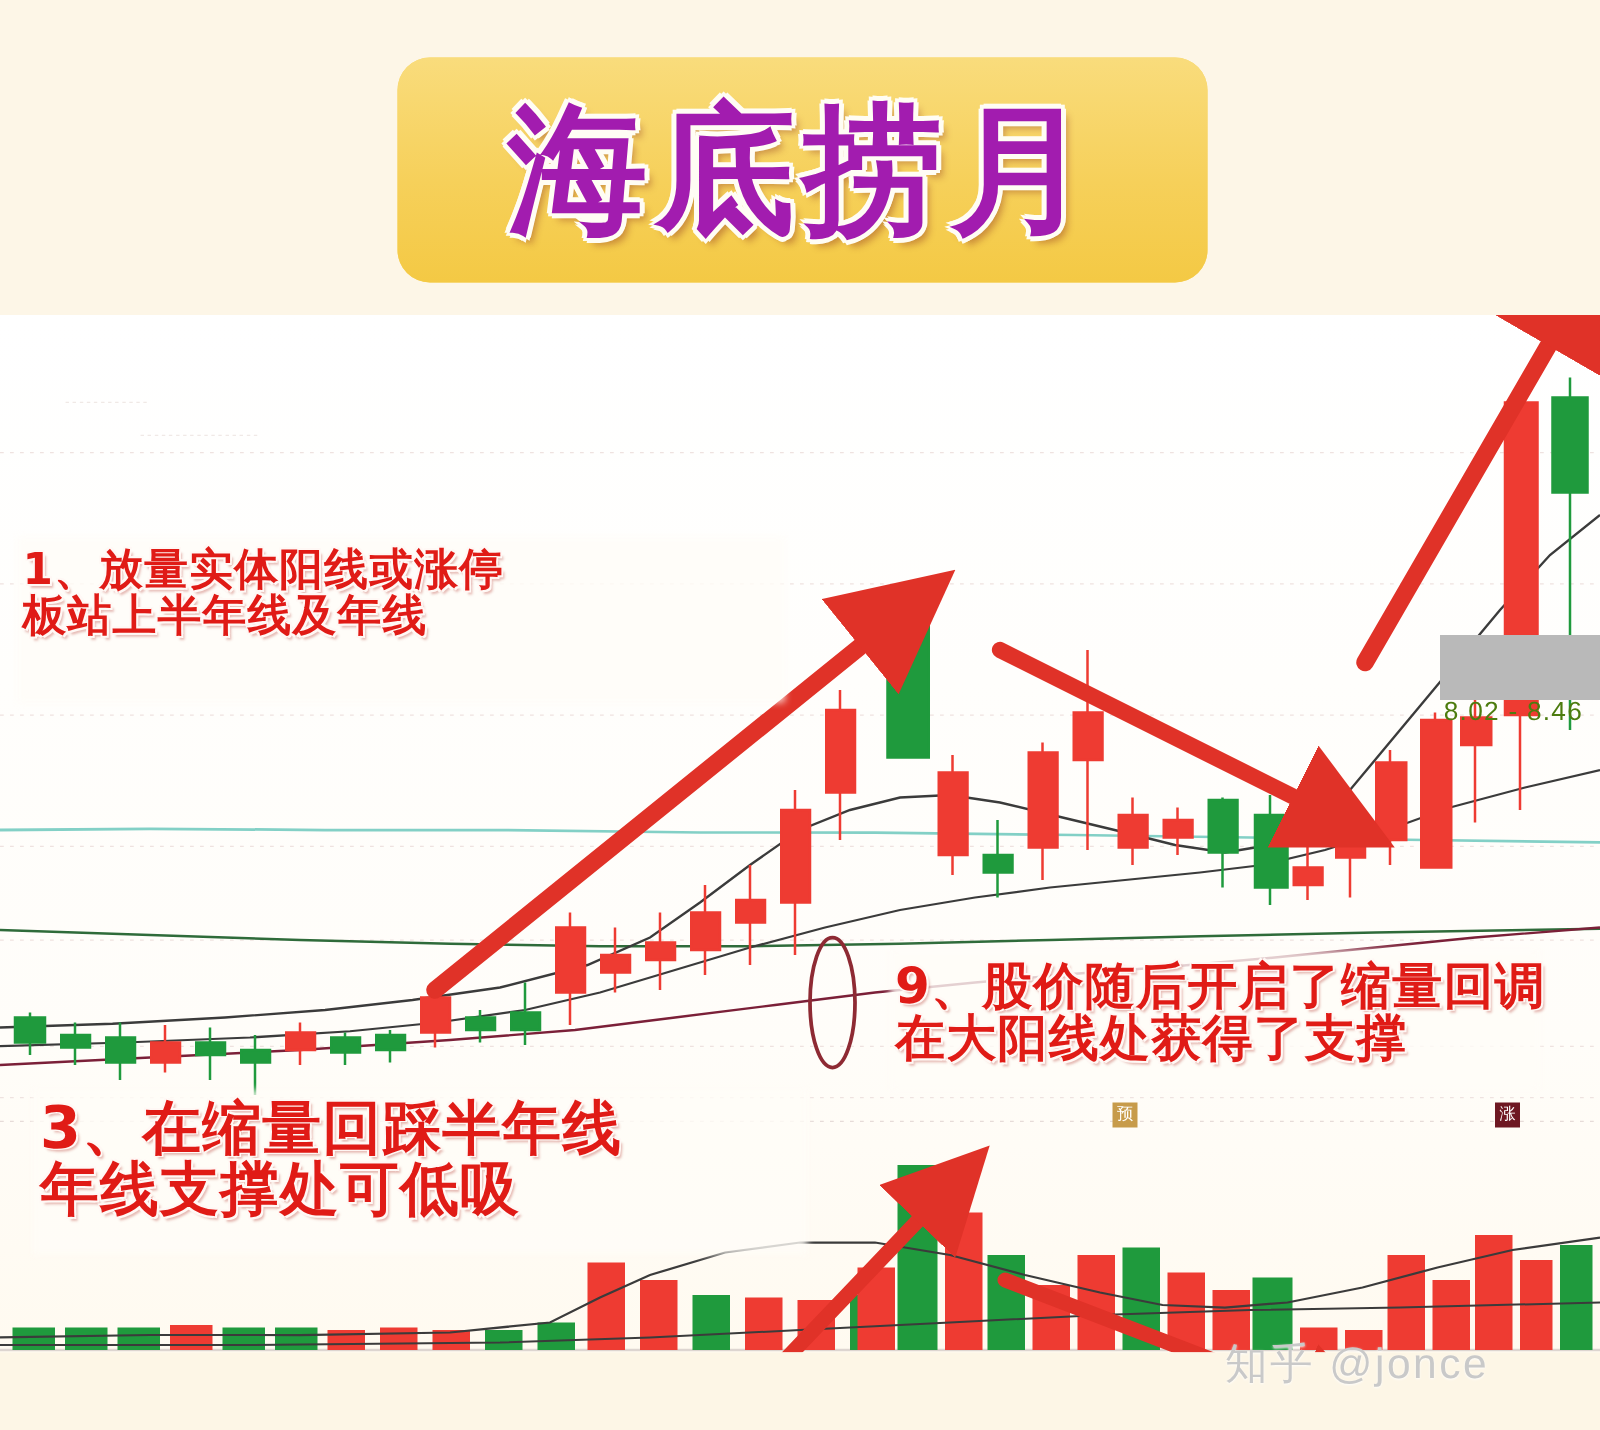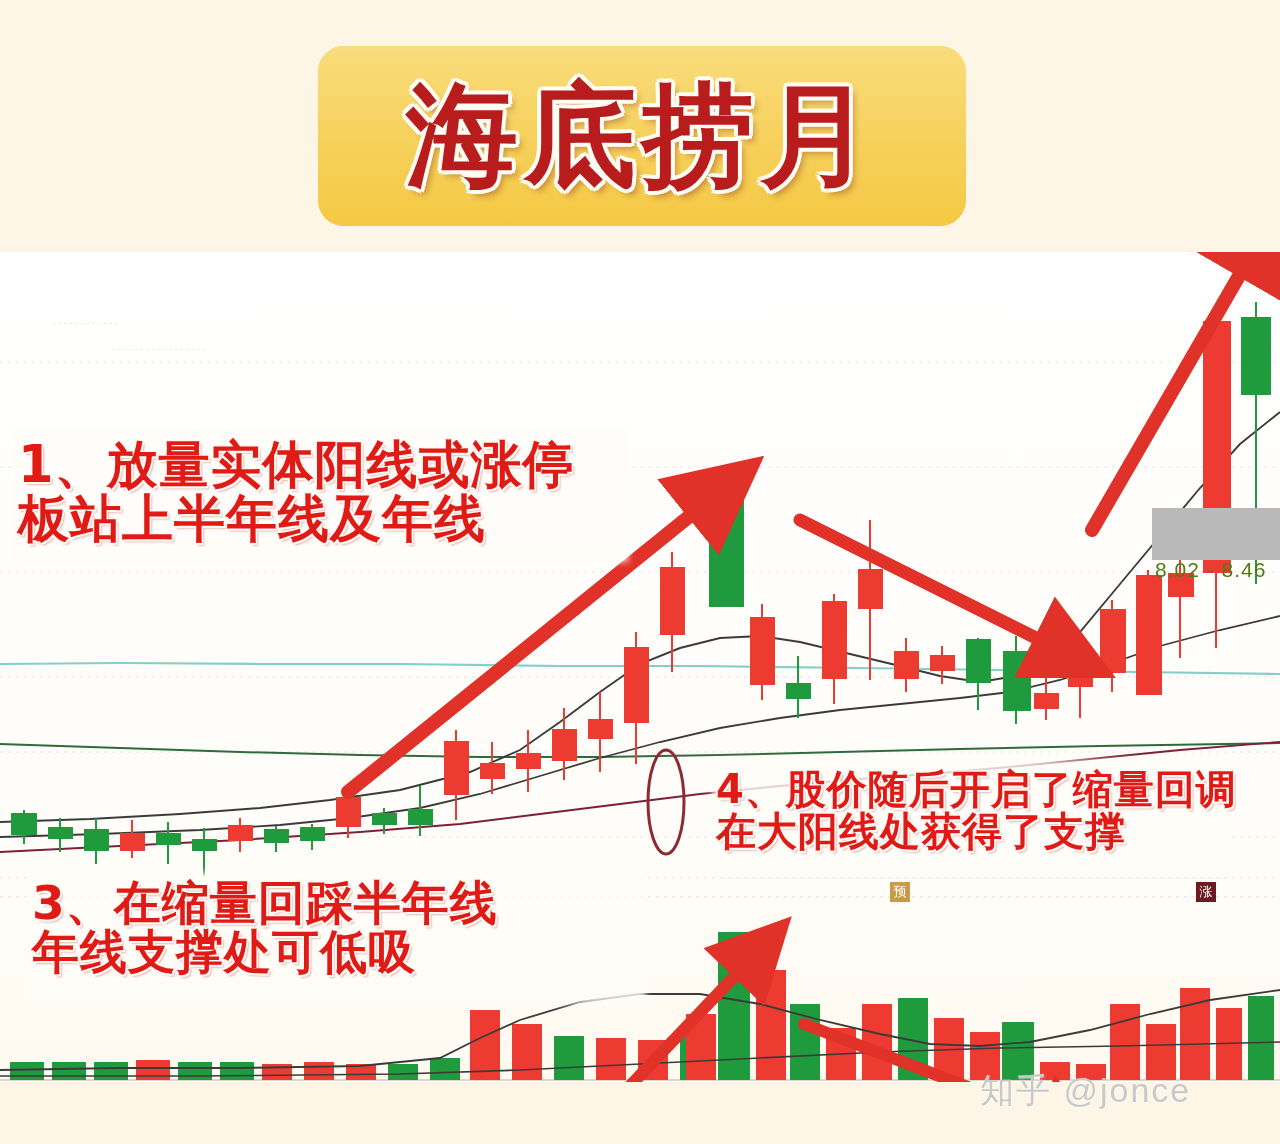--- a/index.html
+++ b/index.html
@@ -22,21 +22,21 @@
   }
   .title-plate::after{
     content:"";position:absolute;inset:0;border-radius:26px;
     background:linear-gradient(180deg,#f9dc7c 0%,#f6d05a 55%,#f4c944 100%);
   }
   .title-text{
     position:absolute;left:318px;top:46px;width:648px;height:180px;
     display:flex;align-items:center;justify-content:center;
     font-family:"DejaVu Sans","Liberation Sans",sans-serif;
     font-size:112px;font-weight:bold;letter-spacing:6px;
-    color:#b91c1c;
+    color:#a21caf;
     text-shadow:
       -3px -3px 0 #fffdf4, 3px -3px 0 #fffdf4,
       -3px  3px 0 #fffdf4, 3px  3px 0 #fffdf4,
       0 -4px 0 #fffdf4, 0 4px 0 #fffdf4,
       -4px 0 0 #fffdf4, 4px 0 0 #fffdf4,
       5px 6px 6px rgba(120,20,20,.35);
     z-index:3;white-space:nowrap;
   }
 
   
@@ -59,21 +59,21 @@
   .ann{
     position:absolute;z-index:40;
     font-family:"DejaVu Sans","Liberation Sans",sans-serif;
     font-weight:bold;color:#e01b16;
     line-height:1.05;white-space:pre-line;
     text-shadow:
       -1.5px -1.5px 0 #fff8f5, 1.5px -1.5px 0 #fff8f5,
       -1.5px 1.5px 0 #fff8f5, 1.5px 1.5px 0 #fff8f5,
       2.5px 3px 2px rgba(170,30,20,.30);
   }
-  .ann-1{left:18px;top:438px;font-size:51px;letter-spacing:1px;}
+  .ann-1{left:18px;top:438px;font-size:35px;letter-spacing:1px;}
   .ann-2{left:716px;top:768px;font-size:40px;letter-spacing:1px;}
   .ann-3{left:32px;top:878px;font-size:47px;letter-spacing:1px;}
   .ann-wash{
     position:absolute;z-index:35;background:rgba(255,252,248,.80);
     filter:blur(3px);
   }
 
   
   .tooltip-box{
     position:absolute;left:1152px;top:508px;width:128px;height:52px;
@@ -352,21 +352,21 @@
   <div class="flag flag-zhang">涨</div>
 
   <div class="ghost" style="left:52px;top:316px;">------------</div>
   <div class="ghost" style="left:112px;top:342px;">-----------------</div>
 
   <div class="ann-wash" style="left:14px;top:430px;width:614px;height:132px;"></div>
   <div class="ann ann-1">1、放量实体阳线或涨停
 板站上半年线及年线</div>
 
   <div class="ann-wash" style="left:712px;top:760px;width:520px;height:112px;"></div>
-  <div class="ann ann-2">4、股价随后开启了缩量回调
+  <div class="ann ann-2">9、股价随后开启了缩量回调
 在大阳线处获得了支撑</div>
 
   <div class="ann-wash" style="left:26px;top:872px;width:620px;height:132px;"></div>
   <div class="ann ann-3">3、在缩量回踩半年线
 年线支撑处可低吸</div>
 
   <div class="bottom-strip"></div>
 
   <div class="watermark">知乎 @jonce</div>
 

